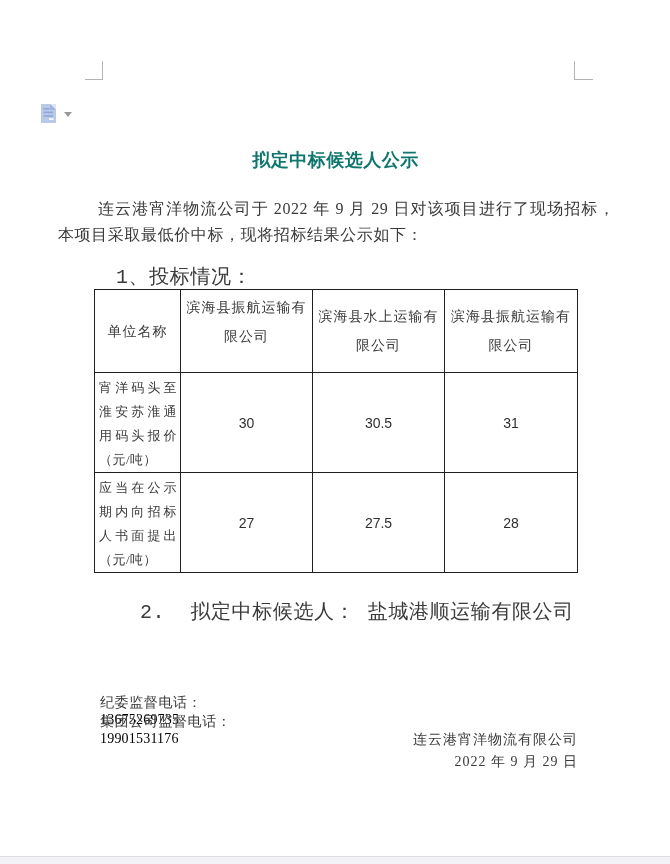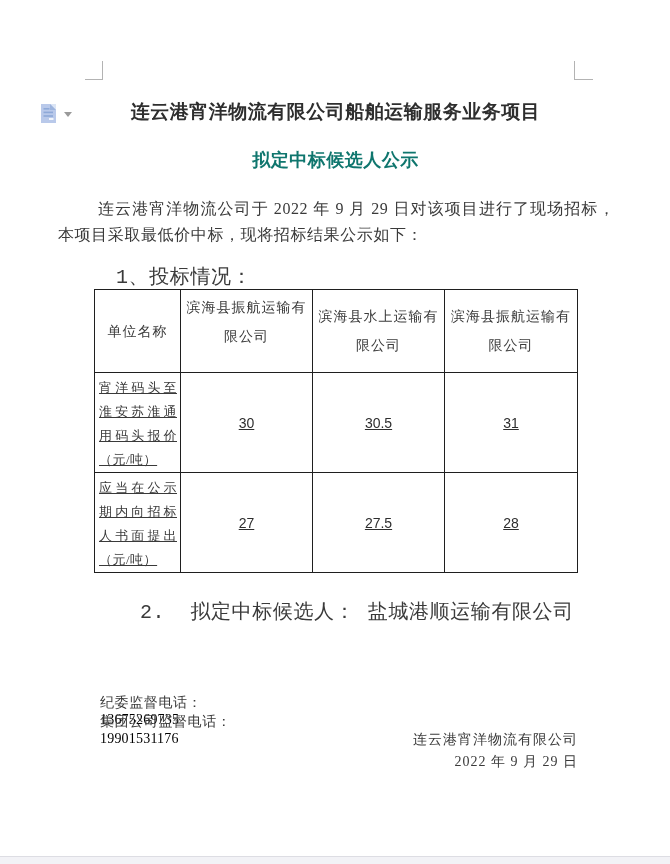--- a/index.html
+++ b/index.html
@@ -33,21 +33,21 @@
   .sec2{top:592px;left:128px;text-align:right;}
 
   
   table.bid{position:absolute;top:289px;left:94px;border-collapse:collapse;table-layout:fixed;}
   table.bid td{border:1px solid #1f1f1f;overflow:hidden;}
   .c0{width:86px;} .c1{width:132px;} .c2{width:132px;} .c3{width:133px;}
   tr.hdr td{height:30px;font-size:14px;letter-spacing:1px;text-align:center;vertical-align:top;padding-top:4px;}
   tr.company td{height:78px;font-size:14px;letter-spacing:1px;text-align:center;vertical-align:middle;line-height:29px;}
   tr.company td.vtop{vertical-align:top;padding-top:3px;}
   tr.company td.unit{font-size:14px;}
-  tr.price td{height:94px;text-decoration:underline;}
+  tr.price td{height:94px;}
   td.rowlabel{font-size:13px;line-height:24px;padding:3px 3px 0 4px;text-align:justify;
               text-justify:inter-ideograph;vertical-align:top;letter-spacing:0.5px;}
   td.num{font-family:"Liberation Sans","DejaVu Sans",sans-serif;font-size:14px;
          text-align:center;vertical-align:middle;color:#2e2e2e;}
 
   .contact{position:absolute;left:100px;margin:0;font-size:14px;line-height:17px;letter-spacing:0.6px;}
   .contact .phone{font-family:Liberation Serif, serif;letter-spacing:0.2px;color:#000000;}
   .contact.c1{top:694px;} .contact.c2{top:713px;}
 
   .signature{position:absolute;top:729px;left:300px;right:92px;text-align:right;}
@@ -69,21 +69,20 @@
       <polygon points="10,1 16,1 16,7" fill="#dbe5f5"></polygon>
       <polygon points="10,1 16,7 10,7" fill="#9db4dd"></polygon>
       <rect x="3.5" y="5" width="6" height="1.6" fill="#8ea9d8"></rect>
       <rect x="3.5" y="8.6" width="9.5" height="1.6" fill="#8ea9d8"></rect>
       <rect x="3.5" y="12.2" width="9.5" height="1.6" fill="#8ea9d8"></rect>
       <rect x="9" y="15.2" width="4.5" height="1.6" fill="#ffffff"></rect>
     </svg>
     <span class="caret"></span>
   </div>
 
-  <h1 class="title">连云港宵洋物流有限公司船舶运输服务业务项目</h1>
   <h2 class="subtitle">拟定中标候选人公示</h2>
 
   <p class="para intro">连云港宵洋物流公司于 2022 年 9 月 29 日对该项目进行了现场招标，本项目采取最低价中标，现将招标结果公示如下：</p>
 
   <p class="line sec1">1、投标情况：</p>
 
   <table class="bid">
     <colgroup>
         <col class="c0">
         <col class="c1">

